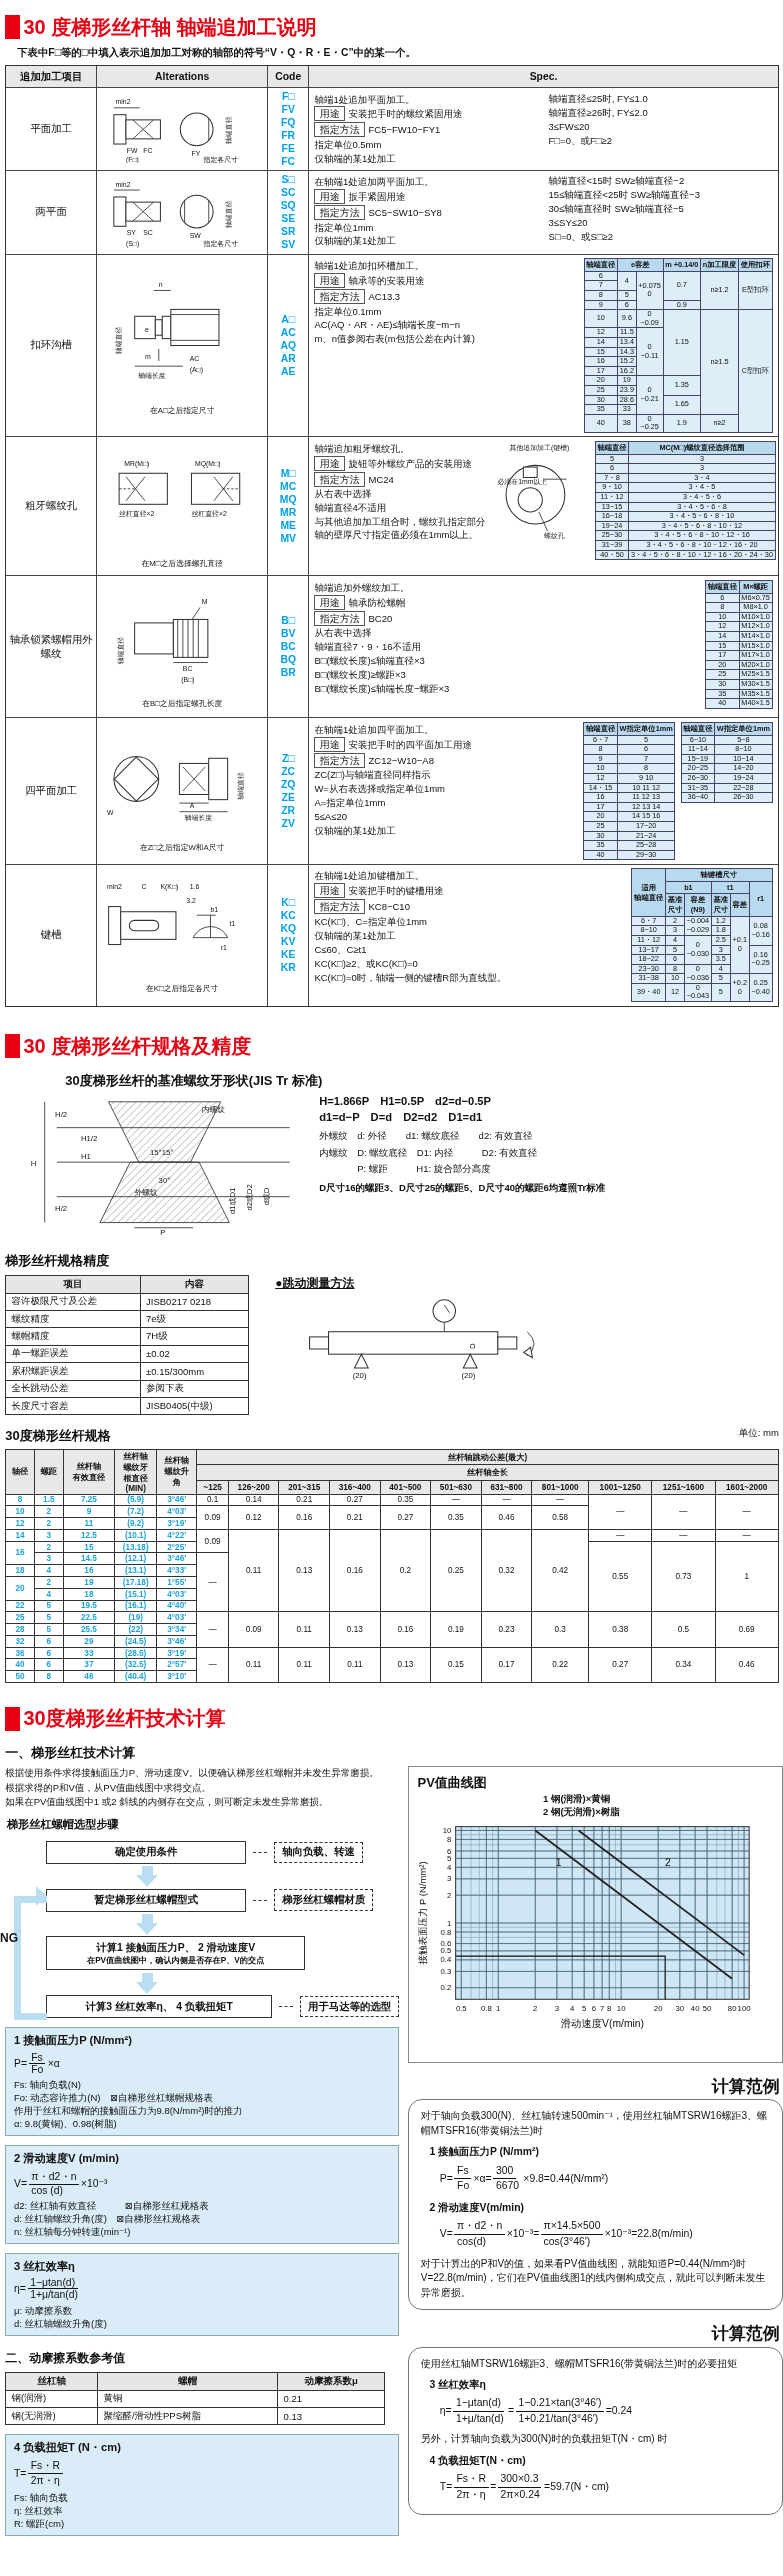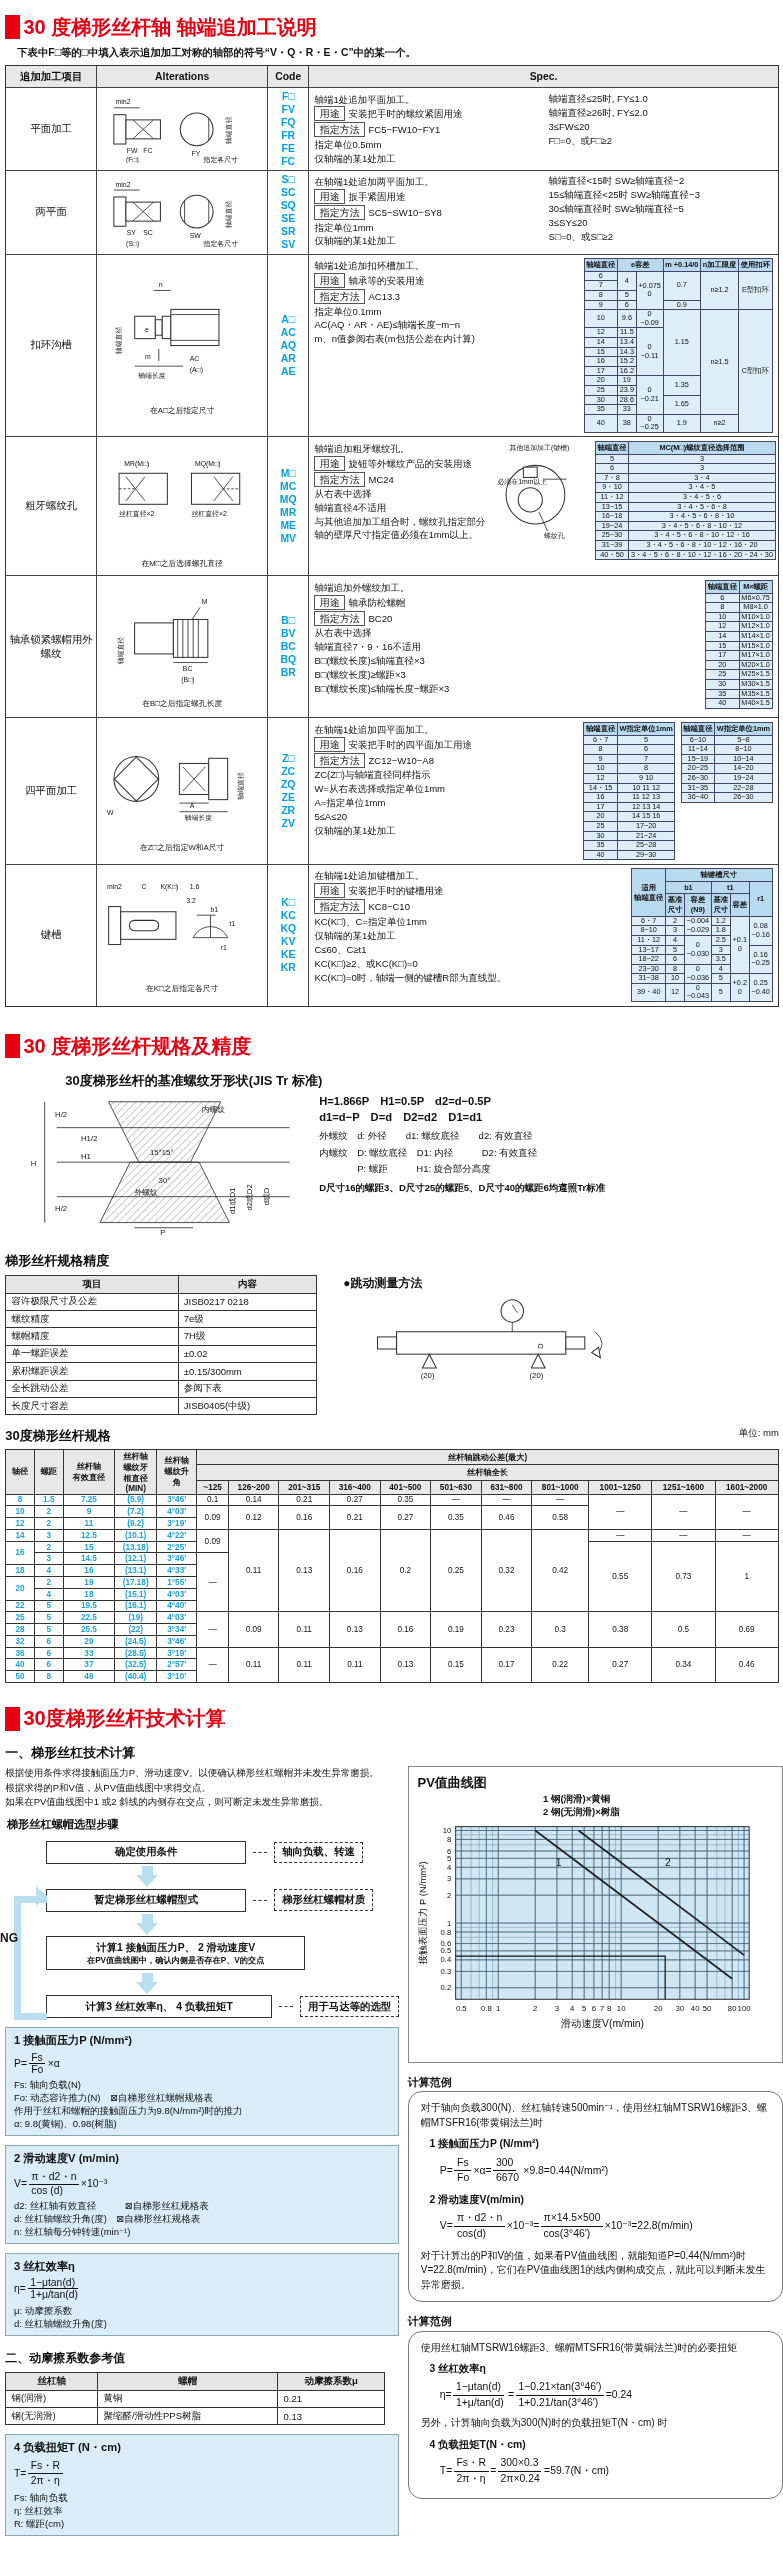--- a/index.html
+++ b/index.html
@@ -64,31 +64,31 @@
   .fbox h4{margin:0 0 3.5px 0;font-size:11.2px;}
   .fdef{line-height:13px;}
   .frac{display:inline-flex;flex-direction:column;align-items:flex-start;vertical-align:middle;margin:0 1.7px;text-align:center;}
   .frac .fn{border-bottom:0.9px solid #111;padding:0 2.6px;}
   .frac .fd{padding:0 2.6px;}
   .ft{vertical-align:middle;}
   .formula{margin:3.5px 0;font-size:10.4px;}
   .pv-box{border:0.9px solid #888;padding:7px 5.2px 1.7px 5.2px;background:#fff;}
   .pv-title{font-size:13px;font-weight:bold;margin-left:3.5px;}
   .pv-legend{font-size:9.5px;font-weight:bold;margin-left:129px;line-height:13px;}
-  .ex-label{font-size:11px;font-weight:bold;margin:12px 3.5px 1.7px 0;}
+  .ex-label{text-align:right;font-size:17px;font-weight:bold;margin:12px 3.5px 1.7px 0;}
   .ebox{border:1.3px solid #777;border-radius:14px;padding:8.6px 12px;font-size:10px;line-height:14.7px;}
   .ebox .ft-title{font-weight:bold;margin:7px 0 1.7px 8.6px;font-size:10.4px;}
   .ebox .formula{margin-left:19px;}
   .sub2{font-size:12px;font-weight:bold;margin:14px 0 5.2px 0;}
   .thread-flex{display:flex;gap:12px;align-items:flex-start;margin-top:3.5px;}
   .tf-line{font-size:11.2px;font-weight:bold;line-height:16.4px;}
   .tf-def{font-size:9.5px;line-height:13px;margin-top:3.5px;}
   .tf-note{font-size:9.5px;font-weight:bold;margin-top:7px;}
   .prec-flex{display:flex;gap:26px;align-items:flex-start;margin-top:5.2px;}
-  .runout-lab{font-size:12px;font-weight:bold;}
+  .runout-lab{font-size:12px;font-weight:bold;text-decoration:underline;}
 </style>
 </head>
 <body>
 
 <div class="page">
 
   <h1>30 度梯形丝杆轴 轴端追加工说明</h1>
   <div class="intro">下表中F□等的□中填入表示追加加工对称的轴部的符号“V・Q・R・E・C”中的某一个。</div>
 
   <div class="mtab">
@@ -831,21 +831,21 @@
       <div class="tf-line">d1=d−P　D=d　D2=d2　D1=d1</div>
       <div class="tf-def">外螺纹　d: 外径　　d1: 螺纹底径　　d2: 有效直径</div>
       <div class="tf-def">内螺纹　D: 螺纹底径　D1: 内径　　　D2: 有效直径</div>
       <div class="tf-def">　　　　P: 螺距　　　H1: 旋合部分高度</div>
       <div class="tf-note">D尺寸16的螺距3、D尺寸25的螺距5、D尺寸40的螺距6均遵照Tr标准</div>
     </div>
   </div>
 
   <div class="sec-label" style="">梯形丝杆规格精度</div>
   <div class="prec-flex">
-    <table class="pt" style="width:312px">
+    <table class="pt" style="width:244px">
         <thead>
           <tr>
             <th>项目</th>
             <th>内容</th>
           </tr>
         </thead>
         <tbody>
           <tr>
             <td>容许极限尺寸及公差</td>
             <td>JISB0217  0218</td>

